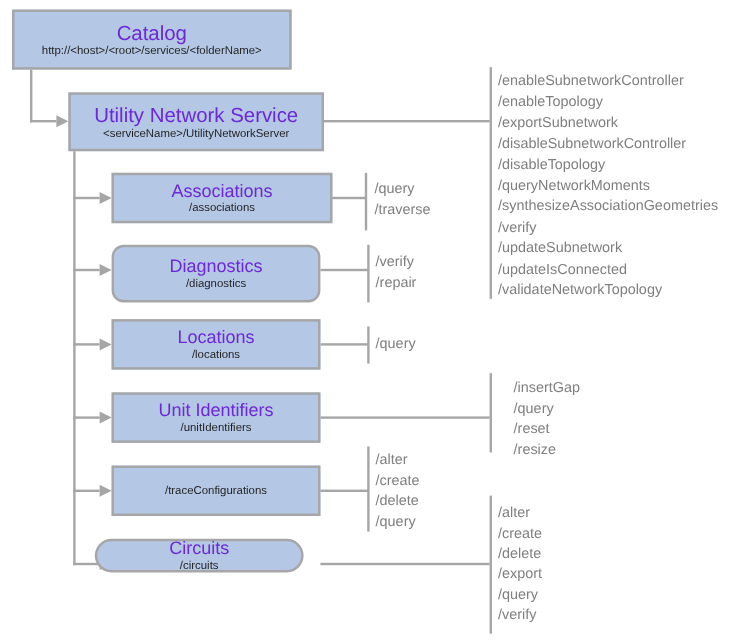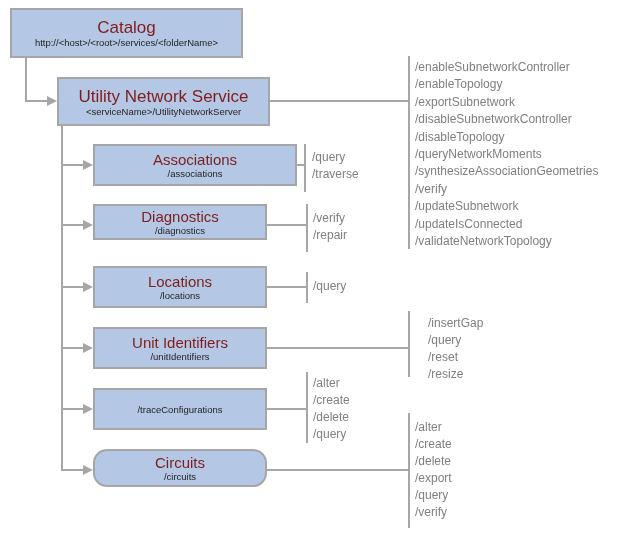--- a/index.html
+++ b/index.html
@@ -20,21 +20,21 @@
     background: #b4c7e4;
     border: 2px solid #a6a6a6;
     box-sizing: border-box;
     display: flex;
     flex-direction: column;
     align-items: center;
     justify-content: center;
     text-align: center;
   }
   .node .title {
-    color: #7f1d1d;
+    color: #6d28d9;
     font-size: 15px;
     line-height: 17px;
     white-space: nowrap;
   }
   .node .title.lg {
     font-size: 17px;
     line-height: 19px;
   }
   .node .subtitle {
     color: #1f1f1f;
@@ -123,45 +123,45 @@
   <div class="node" style="left:10px; top:8px; width:233px; height:50px;">
     <div class="title lg">Catalog</div>
     <div class="subtitle">http://&lt;host&gt;/&lt;root&gt;/services/&lt;folderName&gt;</div>
   </div>
 
   <div class="node" style="left:57px; top:77px; width:213px; height:49px;">
     <div class="title lg">Utility Network Service</div>
     <div class="subtitle">&lt;serviceName&gt;/UtilityNetworkServer</div>
   </div>
 
-  <div class="node" style="left:93px; top:144px; width:204px; height:42px;">
+  <div class="node" style="left:93px; top:144px; width:184px; height:42px;">
     <div class="title">Associations</div>
     <div class="subtitle">/associations</div>
   </div>
 
-  <div class="node" style="left:93px; top:204px; width:174px; height:36px;">
+  <div class="node" style="left:93px; top:204px; width:174px; height:48px;border-radius:10px;">
     <div class="title">Diagnostics</div>
     <div class="subtitle">/diagnostics</div>
   </div>
 
   <div class="node" style="left:93px; top:266px; width:174px; height:42px;">
     <div class="title">Locations</div>
     <div class="subtitle">/locations</div>
   </div>
 
   <div class="node" style="left:93px; top:327px; width:174px; height:42px;">
     <div class="title">Unit Identifiers</div>
     <div class="subtitle">/unitIdentifiers</div>
   </div>
 
   <div class="node" style="left:93px; top:388px; width:174px; height:42px;">
     <div class="subtitle">/traceConfigurations</div>
   </div>
 
-  <div class="node" style="left:93px; top:449px; width:174px; height:38px;border-radius:14px;">
+  <div class="node" style="left:79px; top:449px; width:174px; height:28px;border-radius:14px;">
     <div class="title">Circuits</div>
     <div class="subtitle">/circuits</div>
   </div>
 
   <div class="ops wide" style="left:415px; top:59px;">
       <div>/enableSubnetworkController</div>
       <div>/enableTopology</div>
       <div>/exportSubnetwork</div>
       <div>/disableSubnetworkController</div>
       <div>/disableTopology</div>

